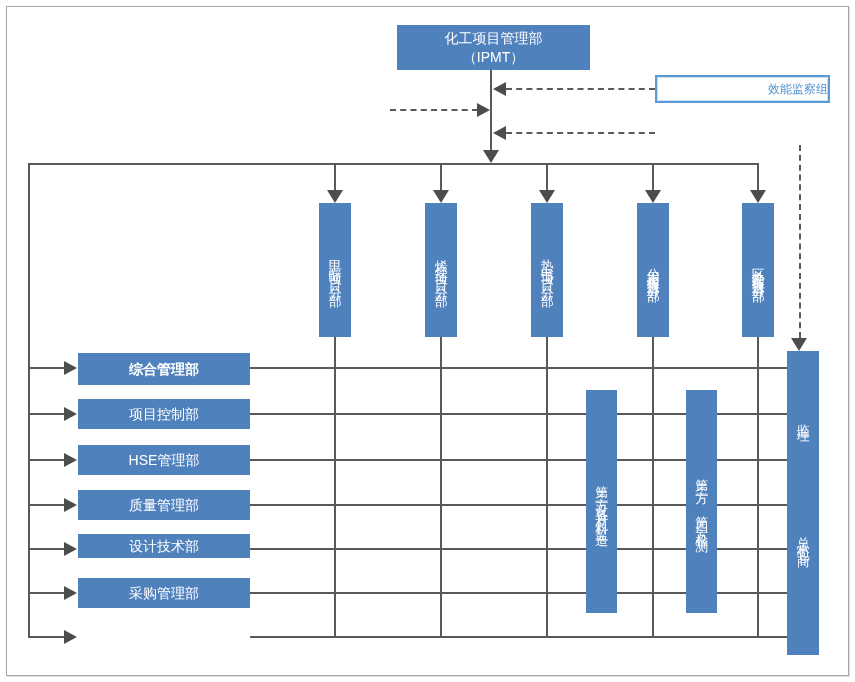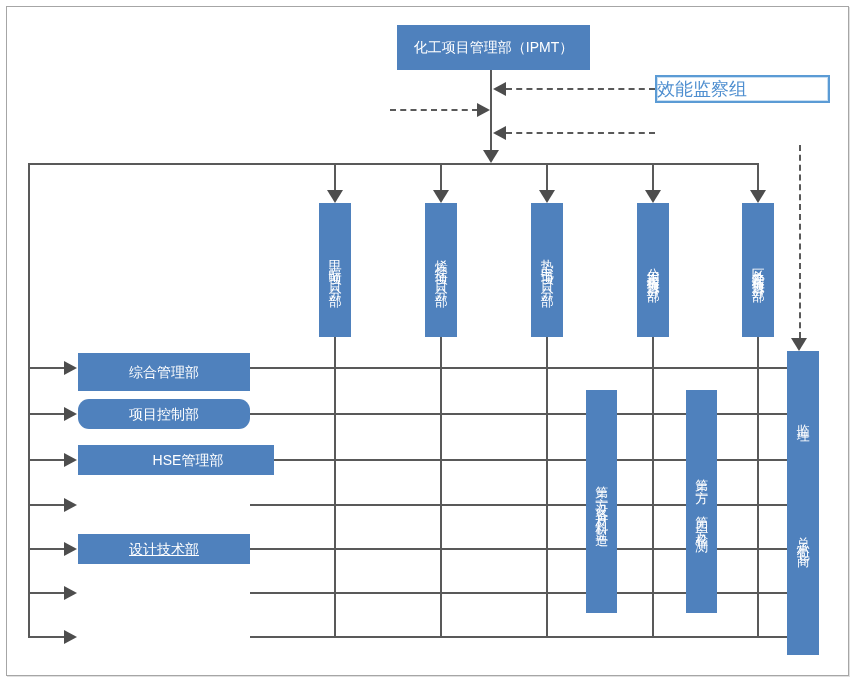--- a/index.html
+++ b/index.html
@@ -19,21 +19,21 @@
   .arr.right{border-top:7px solid transparent;border-bottom:7px solid transparent;border-left:13px solid #4d4d4d;}
   .arr.left{border-top:7px solid transparent;border-bottom:7px solid transparent;border-right:13px solid #4d4d4d;}
   
   .fillbox{
     position:absolute;background:#4f81bd;color:#ffffff;z-index:3;
     display:flex;align-items:center;justify-content:center;text-align:center;
     font-size:14px;line-height:1.35;
   }
   .outlinebox{
     position:absolute;background:#ffffff;border:2px solid #5b9bd5;color:#4f8fd0;z-index:3;
-    display:flex;align-items:center;justify-content:flex-start;font-size:18px;
+    display:flex;align-items:center;justify-content:flex-end;font-size:12px;
     box-shadow:inset 0 0 0 1px #c9dff2;
   }
   .vtext{
     writing-mode:vertical-rl;text-orientation:upright;
     font-size:13px;
   }
   .sp6{letter-spacing:7px;}
   .sp8{letter-spacing:3px;}
   .sp9{letter-spacing:6px;}
   .contractor-label{
@@ -41,21 +41,21 @@
     writing-mode:vertical-rl;text-orientation:upright;
     color:#fff;font-size:13px;letter-spacing:6px;white-space:nowrap;
   }
 </style>
 </head>
 <body>
 
 <div id="stage">
   <div id="frame"></div>
 
-  <div class="fillbox" style="left:397px;top:25px;width:193px;height:45px;">
+  <div class="fillbox" style="left:397px;top:25px;width:193px;height:45px;flex-direction:column;">
     <div>化工项目管理部</div>
     <div>（IPMT）</div>
   </div>
 
   <div class="vline" style="left:490px;top:70px;height:82px;"></div>
   <div class="arr down" style="left:483px;top:150px;"></div>
 
   <div class="dash-h" style="left:390px;top:109px;width:88px;"></div>
   <div class="arr right" style="left:477px;top:103px;"></div>
 
@@ -103,52 +103,58 @@
   </div>
 
   <div class="vline" style="left:334px;top:337px;height:301px;"></div>
   <div class="vline" style="left:440px;top:337px;height:301px;"></div>
   <div class="vline" style="left:546px;top:337px;height:301px;"></div>
   <div class="vline" style="left:652px;top:337px;height:301px;"></div>
   <div class="vline" style="left:757px;top:337px;height:301px;"></div>
 
   <div class="hline" style="left:29px;top:367px;width:36px;"></div>
   <div class="arr right" style="left:64px;top:361px;"></div>
-  <div class="fillbox" style="left:78px;top:353px;width:172px;height:38px;">
+  <div class="fillbox" style="left:78px;top:353px;width:172px;height:32px;font-weight:bold;">
     <span>综合管理部</span>
   </div>
   <div class="hline" style="left:250px;top:367px;width:538px;"></div>
 
   <div class="hline" style="left:29px;top:413px;width:36px;"></div>
   <div class="arr right" style="left:64px;top:407px;"></div>
-  <div class="fillbox" style="left:78px;top:399px;width:172px;height:30px;border-radius:11px;">
+  <div class="fillbox" style="left:78px;top:399px;width:172px;height:30px;">
     <span>项目控制部</span>
   </div>
   <div class="hline" style="left:250px;top:413px;width:538px;"></div>
 
   <div class="hline" style="left:29px;top:459px;width:36px;"></div>
   <div class="arr right" style="left:64px;top:453px;"></div>
-  <div class="fillbox" style="left:78px;top:445px;width:172px;height:30px;padding-left:24px;">
+  <div class="fillbox" style="left:78px;top:445px;width:172px;height:30px;">
     <span>HSE管理部</span>
   </div>
   <div class="hline" style="left:250px;top:459px;width:538px;"></div>
 
   <div class="hline" style="left:29px;top:504px;width:36px;"></div>
   <div class="arr right" style="left:64px;top:498px;"></div>
+  <div class="fillbox" style="left:78px;top:490px;width:172px;height:30px;">
+    <span>质量管理部</span>
+  </div>
   <div class="hline" style="left:250px;top:504px;width:538px;"></div>
 
   <div class="hline" style="left:29px;top:548px;width:36px;"></div>
   <div class="arr right" style="left:64px;top:542px;"></div>
-  <div class="fillbox" style="left:78px;top:534px;width:172px;height:30px;text-decoration:underline;">
+  <div class="fillbox" style="left:78px;top:534px;width:172px;height:24px;">
     <span>设计技术部</span>
   </div>
   <div class="hline" style="left:250px;top:548px;width:538px;"></div>
 
   <div class="hline" style="left:29px;top:592px;width:36px;"></div>
   <div class="arr right" style="left:64px;top:586px;"></div>
+  <div class="fillbox" style="left:78px;top:578px;width:172px;height:30px;">
+    <span>采购管理部</span>
+  </div>
   <div class="hline" style="left:250px;top:592px;width:538px;"></div>
 
   <div class="hline" style="left:29px;top:636px;width:36px;"></div>
   <div class="arr right" style="left:64px;top:630px;"></div>
   <div class="hline" style="left:250px;top:636px;width:538px;"></div>
 
   <div class="fillbox vtext sp9" style="left:586px;top:390px;width:31px;height:223px;">
     <span>第三方设备材料监造</span>
   </div>
   <div class="fillbox vtext sp9" style="left:686px;top:390px;width:31px;height:223px;">

